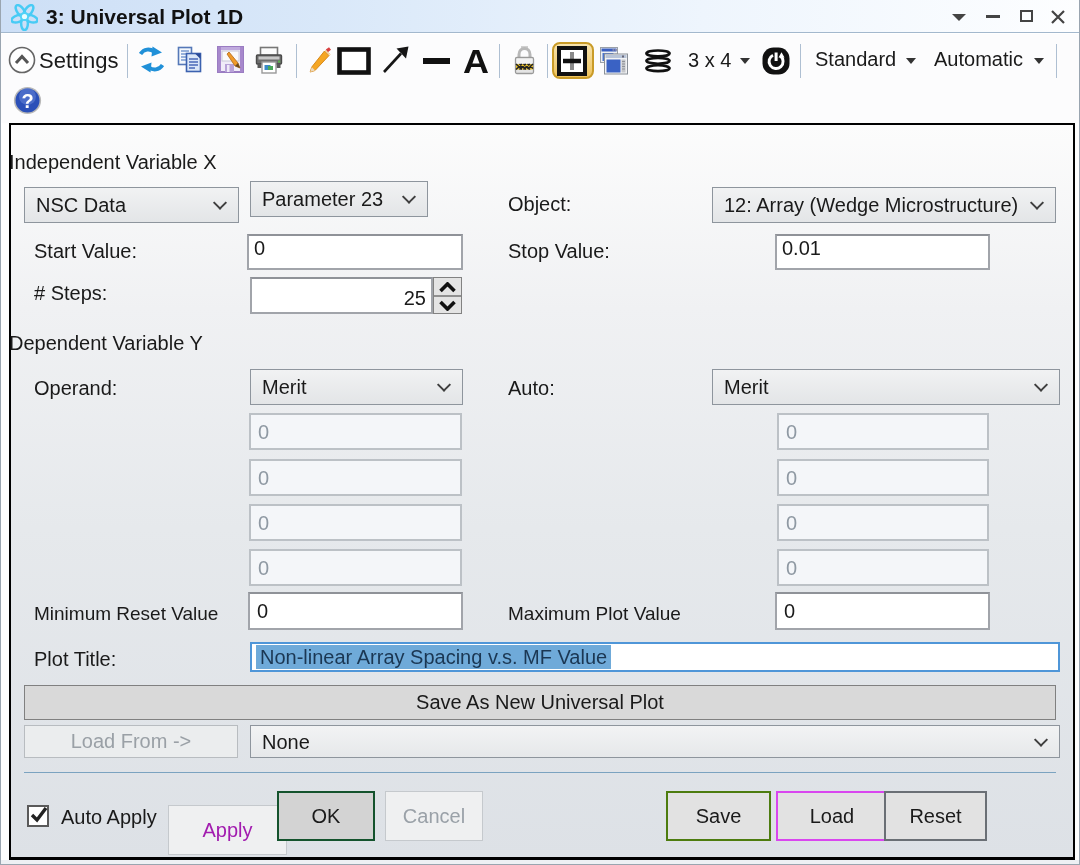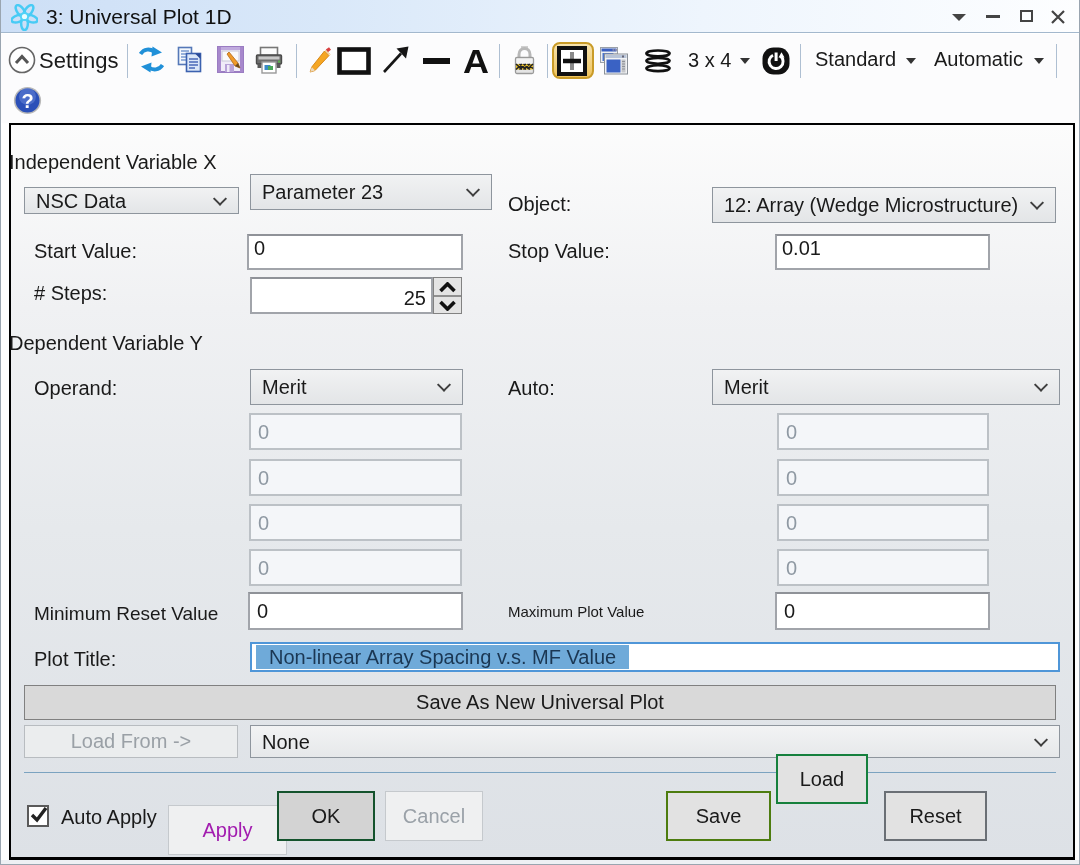--- a/index.html
+++ b/index.html
@@ -2,21 +2,21 @@
 <html><head>
 <meta charset="utf-8">
 <style>
 * { margin:0; padding:0; box-sizing:border-box; }
 html,body { width:1080px; height:865px; overflow:hidden; }
 body { font-family:"Liberation Sans", sans-serif; color:#1a1a1a; position:relative; background:#fff; }
 .abs { position:absolute; }
 .titlebar { left:0; top:0; width:1080px; height:33px;
   background:linear-gradient(90deg,#cddff6 0%,#d9e8f9 30%,#eef5fd 65%,#fdfeff 100%);
   border-bottom:1px solid #a3b8cd; }
-.titletext { left:46px; top:5px; font-size:21px; color:#111; }
+.titletext { left:46px; top:5px; font-size:21px; color:#111;font-weight:bold; }
 .toolbar { left:0; top:34px; width:1080px; height:89px; background:#fcfcfd; }
 .vsep { position:absolute; top:44px; width:1px; height:34px; background:#aebfd2; }
 .panel { left:9px; top:123px; width:1066px; height:737px; border:2px solid #000; border-bottom-width:3px;
   background:linear-gradient(180deg,#fcfcfc 0%,#f0f1f3 25%,#e6e9ec 55%,#dde1e6 100%); }
 .heading { position:absolute; left:9px; width:1066px; text-align:left; font-size:20px; }
 .lbl { position:absolute; font-size:20px; white-space:nowrap; }
 .combo { position:absolute; background:linear-gradient(180deg,#f1f2f3,#e3e5e7);
   border:1px solid #8e959d; font-size:20px; }
 .combo .ct { position:absolute; left:11px; top:50%; transform:translateY(-50%); white-space:nowrap; }
 .combo::after { content:''; position:absolute; right:13px; top:50%; width:8px; height:8px;
@@ -193,24 +193,24 @@
     <path d="M1 1 L11 1 L6 7 Z" fill="#333"></path>
   </svg>
 <div class="abs lbl" style="left:934px;top:48px">Automatic</div>
 <svg class="abs" style="left:1033px;top:57px" width="12" height="8" viewBox="0 0 12 8">
     <path d="M1 1 L11 1 L6 7 Z" fill="#333"></path>
   </svg>
 
 <div class="abs panel"></div>
 <div class="heading" style="top:151px">Independent Variable X</div>
 
-<div class="combo" style="left:24px;top:187px;width:215px;height:27px">
+<div class="combo" style="left:24px;top:187px;width:215px;height:36px">
     <span class="ct">NSC Data</span>
   </div>
-<div class="combo" style="left:250px;top:174px;width:242px;height:36px">
+<div class="combo" style="left:250px;top:181px;width:178px;height:36px">
     <span class="ct">Parameter 23</span>
   </div>
 <div class="lbl" style="left:508px;top:193px">Object:</div>
 <div class="combo" style="left:712px;top:187px;width:344px;height:36px">
     <span class="ct">12: Array (Wedge Microstructure)</span>
   </div>
 
 <div class="lbl" style="left:34px;top:240px">Start Value:</div>
 <div class="inp" style="left:247px;top:234px;width:216px;height:36px">
     <span class="it" style="top:1px;transform:none;left:5px">0</span>
@@ -267,47 +267,47 @@
     <span class="it">0</span>
   </div>
 <div class="dinp" style="left:777px;top:549px;width:212px;height:37px">
     <span class="it">0</span>
   </div>
 
 <div class="lbl" style="left:34px;top:603px;font-size:19px">Minimum Reset Value</div>
 <div class="inp" style="left:248px;top:592px;width:215px;height:38px">
     <span class="it">0</span>
   </div>
-<div class="lbl" style="left:508px;top:603px;font-size:15px">Maximum Plot Value</div>
+<div class="lbl" style="left:508px;top:603px;font-size:19px">Maximum Plot Value</div>
 <div class="inp" style="left:775px;top:592px;width:215px;height:38px">
     <span class="it">0</span>
   </div>
 
 <div class="lbl" style="left:34px;top:648px">Plot Title:</div>
 <div class="inp" style="left:250px;top:642px;width:810px;height:30px;border:2px solid #4f96d8">
-  <span style="position:absolute;left:4px;top:1px;bottom:1px;background:#6faad9;color:#1b3753;font-size:20px;display:flex;align-items:center;padding:0 13px;white-space:nowrap">Non-linear Array Spacing v.s. MF Value</span>
+  <span style="position:absolute;left:4px;top:1px;bottom:1px;background:#6faad9;color:#1b3753;font-size:20px;display:flex;align-items:center;padding:0 4px;white-space:nowrap">Non-linear Array Spacing v.s. MF Value</span>
 </div>
 
 <div class="btn" style="left:24px;top:685px;width:1032px;height:35px;background:#d9d9d9;border-color:#808080">Save As New Universal Plot</div>
 <div class="btn" style="left:24px;top:725px;width:214px;height:33px;background:#ebedee;border-color:#b8bcc0;color:#9aa0a6">Load From -&gt;</div>
 <div class="combo" style="left:250px;top:725px;width:810px;height:33px;background:linear-gradient(180deg,#f2f3f4,#e6e8ea)">
     <span class="ct">None</span>
   </div>
 
 <div class="abs" style="left:24px;top:772px;width:1032px;height:1px;background:#7ba3c0"></div>
 
 <div class="abs" style="left:27px;top:805px;width:22px;height:22px;border:2px solid #5a5a5a;background:#fff"></div>
 <svg class="abs" style="left:30px;top:806px" width="18" height="18" viewBox="0 0 18 18">
     <path d="M2 9 L7 14 L16 2" stroke="#222" stroke-width="3.4" fill="none"></path>
   </svg>
 <div class="lbl" style="left:61px;top:806px">Auto Apply</div>
 <div class="btn" style="left:168px;top:805px;width:119px;height:50px;background:#eff0f1;border-color:#c5c9cd;color:#a21caf">Apply</div>
 <div class="btn" style="left:277px;top:791px;width:98px;height:50px;background:#d3d3d3;border:2px solid #14532d">OK</div>
 <div class="btn" style="left:385px;top:791px;width:98px;height:50px;background:#eff0f1;border-color:#c5c9cd;color:#9aa1a8">Cancel</div>
 <div class="btn" style="left:666px;top:791px;width:105px;height:50px;border:2px solid #4d7c0f">Save</div>
-<div class="btn" style="left:776px;top:754px;width:92px;height:50px;border:2px solid #15803d">Load</div>
+<div class="btn" style="left:776px;top:791px;width:112px;height:50px;border:2px solid #d946ef">Load</div>
 <div class="btn" style="left:884px;top:791px;width:103px;height:50px;border:2px solid #6a6f75">Reset</div>
 
 <div class="abs" style="left:0;top:860px;width:1080px;height:5px;background:#eef0f4"></div>
 
 <div class="abs" style="left:0;top:0;width:1px;height:865px;background:#9aa5b0"></div>
 <div class="abs" style="left:1079px;top:0;width:1px;height:865px;background:#9aa5b0"></div>
 <div class="abs" style="left:0;top:864px;width:1080px;height:1px;background:#9aa5b0"></div>
 
 </body></html>

